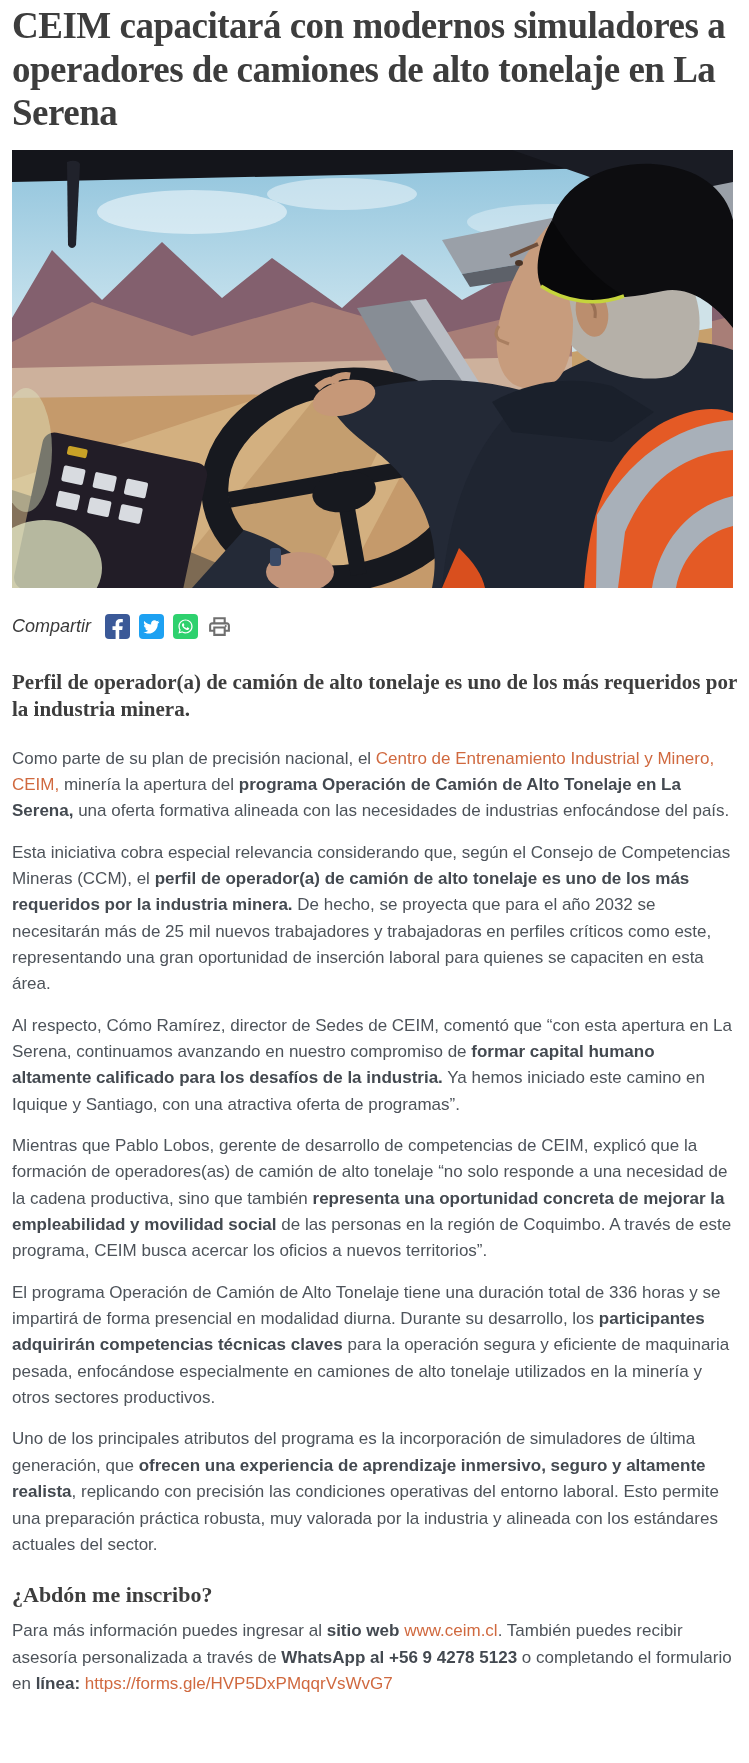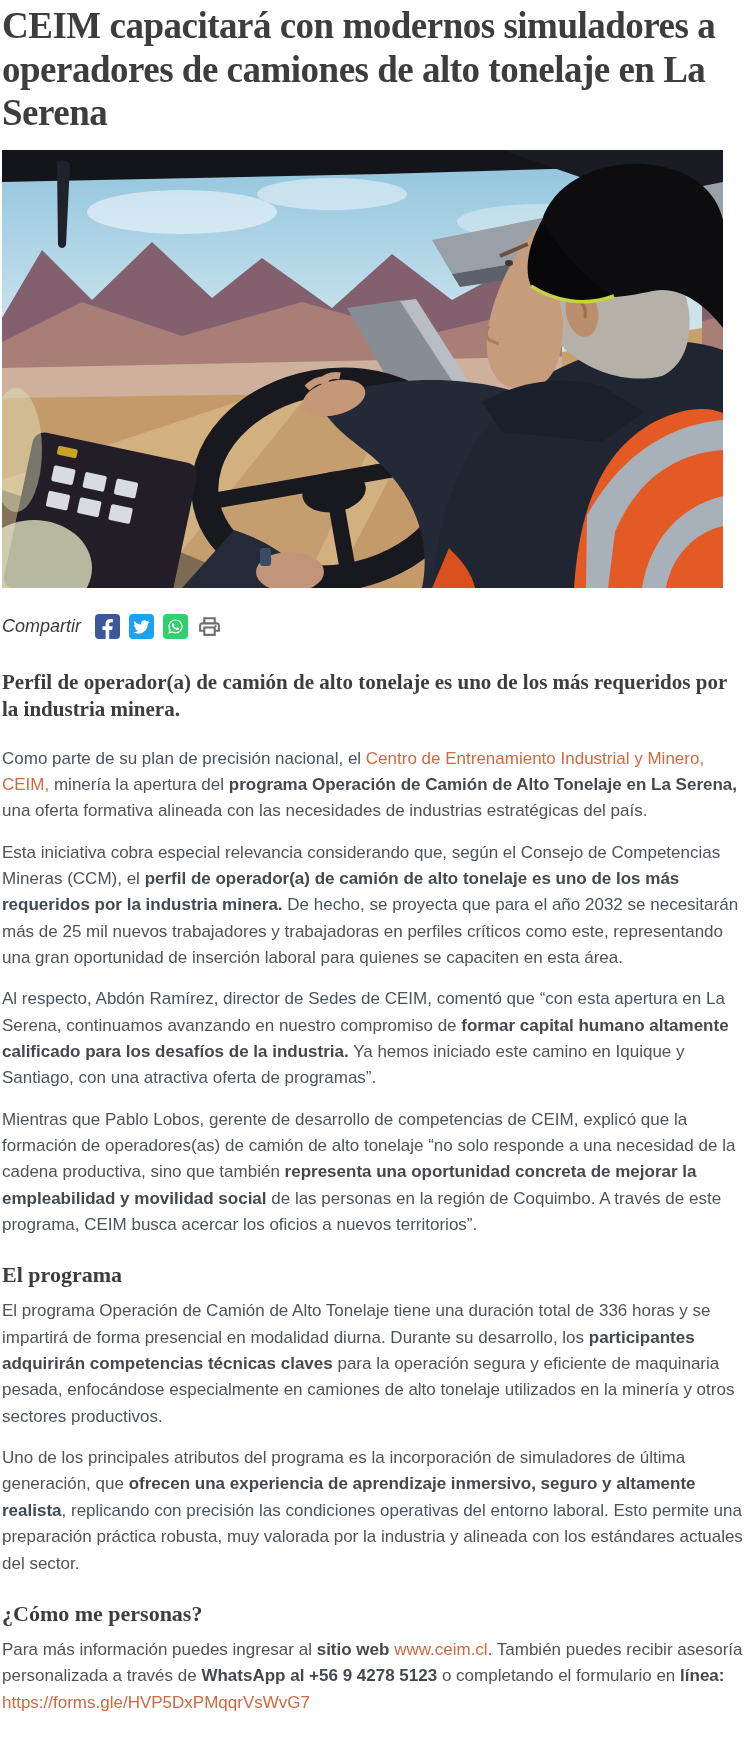--- a/index.html
+++ b/index.html
@@ -1,17 +1,17 @@
 <!DOCTYPE html>
 <html lang="es"><head>
 <meta charset="utf-8">
 <style>
   html,body{margin:0;padding:0;background:#fff;}
   body{width:749px;font-family:"Liberation Sans",sans-serif;}
-  .container{padding:4px 2px 10px;}
+  .container{padding:4px 12px 10px;}
 
   .title{font-family:"Liberation Serif",serif;font-weight:700;
          font-size:37px;line-height:1.18;color:#3d3d3d;margin:0 0 15px;
          letter-spacing:-.5px;}
 
   .hero{width:721px;height:438px;display:block;margin:0 0 26px;}
   .hero svg{display:block;width:721px;height:438px;}
 
   .share-row{display:flex;align-items:center;gap:9px;margin:0 0 30px;}
   .share-label{font-style:italic;font-size:18px;color:#3a3a3a;margin-right:5px;}
@@ -150,25 +150,24 @@
     <a class="sicon" style="background:transparent">
       <svg width="27" height="27" viewBox="0 0 24 24">
           <path fill="#6f6f6f" d="M19 8h-1V3H6v5H5c-1.7 0-3 1.3-3 3v6h4v4h12v-4h4v-6c0-1.7-1.3-3-3-3zM8 5h8v3H8V5zm8 14H8v-5h8v5zm4-4h-2v-3H6v3H4v-4c0-.6.4-1 1-1h14c.6 0 1 .4 1 1v4z"></path>
           <circle cx="18" cy="11.5" r="1" fill="#6f6f6f"></circle>
         </svg>
     </a>
   </div>
 
   <h2 class="lede">Perfil de operador(a) de camión de alto tonelaje es uno de los más requeridos por la industria minera.</h2>
 
-  <p class="body"><span>Como parte de su plan de precisión nacional, el </span><a class="link">Centro de Entrenamiento Industrial y Minero, CEIM,</a><span> minería la apertura del </span><strong>programa Operación de Camión de Alto Tonelaje en La Serena,</strong><span> una oferta formativa alineada con las necesidades de industrias estratégicas del país.</span></p>
+  <p class="body"><span>Como parte de su plan de precisión nacional, el </span><a class="link">Centro de Entrenamiento Industrial y Minero, CEIM,</a><span> minería la apertura del </span><strong>programa Operación de Camión de Alto Tonelaje en La Serena,</strong><span> una oferta formativa alineada con las necesidades de industrias enfocándose del país.</span></p>
   <p class="body"><span>Esta iniciativa cobra especial relevancia considerando que, según el Consejo de Competencias Mineras (CCM), el </span><strong>perfil de operador(a) de camión de alto tonelaje es uno de los más requeridos por la industria minera.</strong><span> De hecho, se proyecta que para el año 2032 se necesitarán más de 25 mil nuevos trabajadores y trabajadoras en perfiles críticos como este, representando una gran oportunidad de inserción laboral para quienes se capaciten en esta área.</span></p>
-  <p class="body"><span>Al respecto, Abdón Ramírez, director de Sedes de CEIM, comentó que “con esta apertura en La Serena, continuamos avanzando en nuestro compromiso de </span><strong>formar capital humano altamente calificado para los desafíos de la industria.</strong><span> Ya hemos iniciado este camino en Iquique y Santiago, con una atractiva oferta de programas”.</span></p>
+  <p class="body"><span>Al respecto, Cómo Ramírez, director de Sedes de CEIM, comentó que “con esta apertura en La Serena, continuamos avanzando en nuestro compromiso de </span><strong>formar capital humano altamente calificado para los desafíos de la industria.</strong><span> Ya hemos iniciado este camino en Iquique y Santiago, con una atractiva oferta de programas”.</span></p>
   <p class="body"><span>Mientras que Pablo Lobos, gerente de desarrollo de competencias de CEIM, explicó que la formación de operadores(as) de camión de alto tonelaje “no solo responde a una necesidad de la cadena productiva, sino que también </span><strong>representa una oportunidad concreta de mejorar la empleabilidad y movilidad social</strong><span> de las personas en la región de Coquimbo. A través de este programa, CEIM busca acercar los oficios a nuevos territorios”.</span></p>
 
-  <h3 class="section">El programa</h3>
   <p class="body"><span>El programa Operación de Camión de Alto Tonelaje tiene una duración total de 336 horas y se impartirá de forma presencial en modalidad diurna. Durante su desarrollo, los </span><strong>participantes adquirirán competencias técnicas claves</strong><span> para la operación segura y eficiente de maquinaria pesada, enfocándose especialmente en camiones de alto tonelaje utilizados en la minería y otros sectores productivos.</span></p>
   <p class="body"><span>Uno de los principales atributos del programa es la incorporación de simuladores de última generación, que </span><strong>ofrecen una experiencia de aprendizaje inmersivo, seguro y altamente realista</strong><span>, replicando con precisión las condiciones operativas del entorno laboral. Esto permite una preparación práctica robusta, muy valorada por la industria y alineada con los estándares actuales del sector.</span></p>
 
-  <h3 class="section">¿Cómo me personas?</h3>
+  <h3 class="section">¿Abdón me inscribo?</h3>
   <p class="body" style="margin-bottom:4px"><span>Para más información puedes ingresar al </span><strong>sitio web </strong><a class="link">www.ceim.cl</a><span>. También puedes recibir asesoría personalizada a través de </span><strong>WhatsApp al +56 9 4278 5123</strong><span> o completando el formulario en </span><strong>línea:</strong><span> </span><a class="link bold">https://forms.gle/HVP5DxPMqqrVsWvG7</a></p>
 
 </article>
 
 </body></html>

